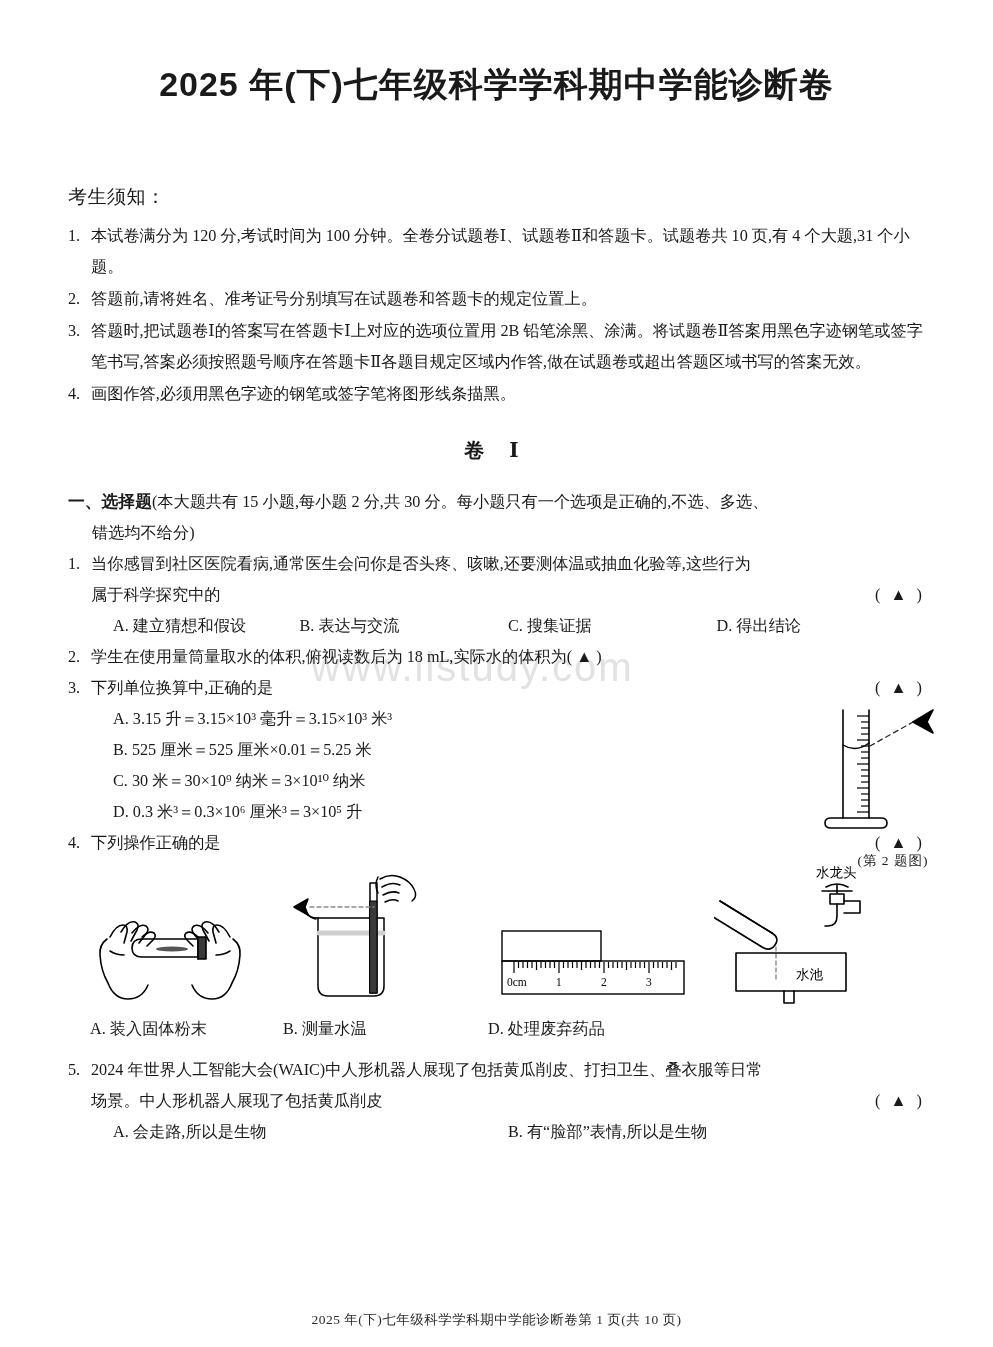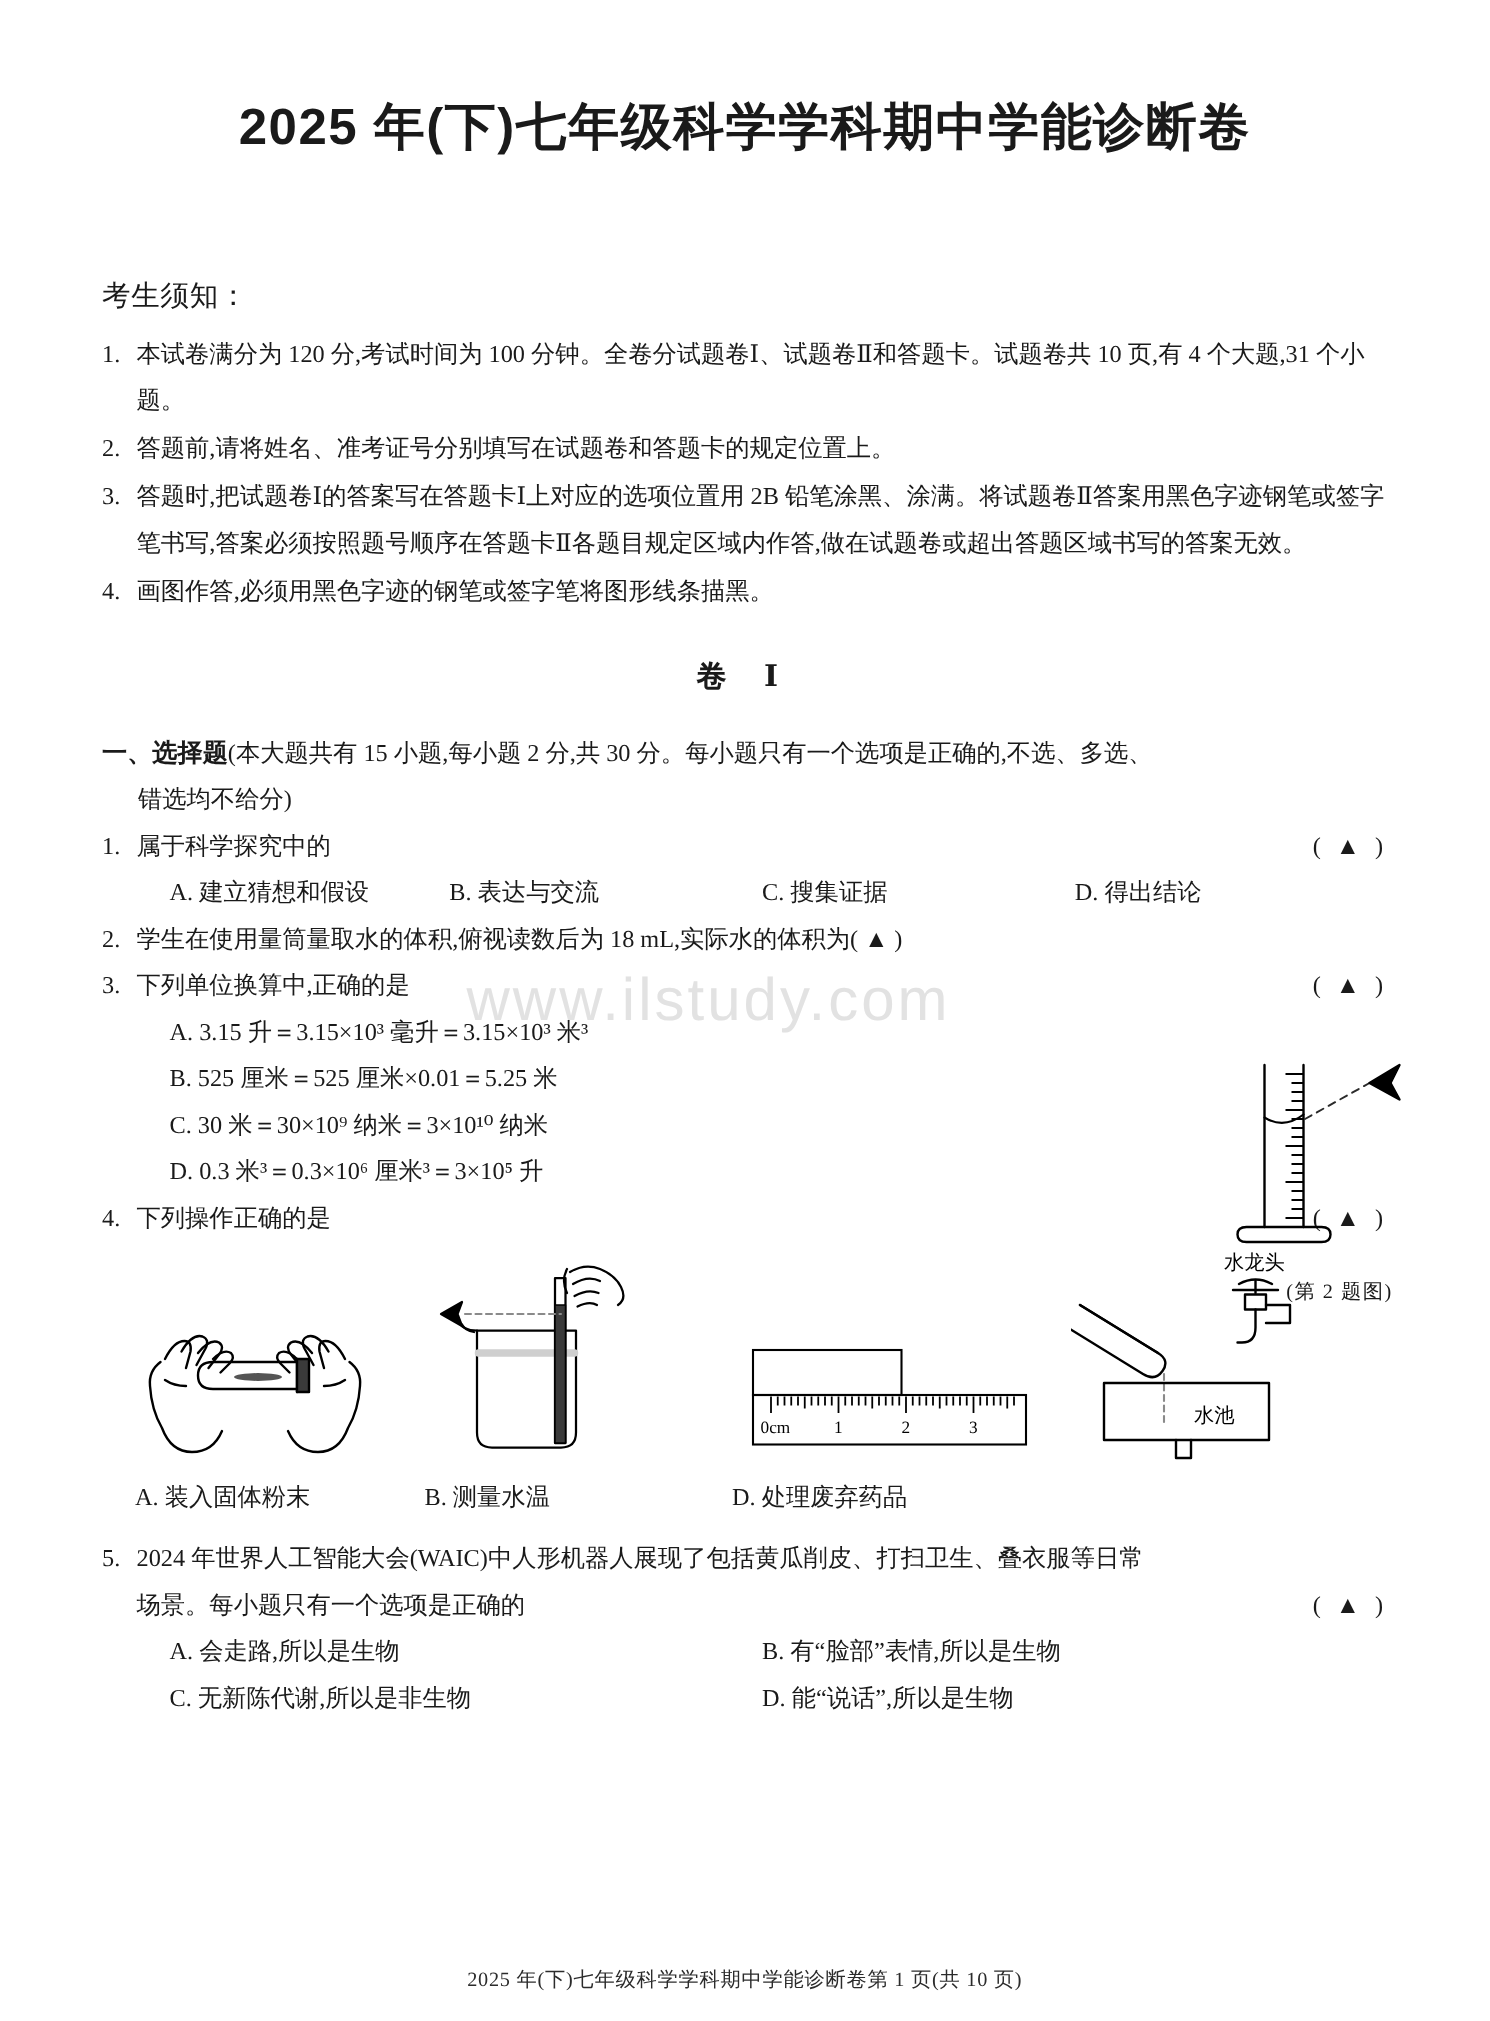--- a/index.html
+++ b/index.html
@@ -194,20 +194,21 @@
     <div class="section-title">卷 Ⅰ</div>
 
     <div class="big-q">
       <span class="label">一、选择题</span><span>(本大题共有 15 小题,每小题 2 分,共 30 分。每小题只有一个选项是正确的,不选、多选、</span>
       <span class="cont">错选均不给分)</span>
     </div>
 
     <div class="q">
       <div class="q-body">
         <span class="q-num">1.</span>
+        <div class="q-line">当你感冒到社区医院看病,通常医生会问你是否头疼、咳嗽,还要测体温或抽血化验等,这些行为</div>
         <div class="q-line">
           <span class="blank">( ▲ )</span>
           <span>属于科学探究中的</span>
         </div>
       </div>
       <div class="opts">
         <div class="opt-row">
           <div class="opt opt-4 opt-indent">A. 建立猜想和假设</div>
           <div class="opt opt-4">B. 表达与交流</div>
           <div class="opt opt-4">C. 搜集证据</div>
@@ -395,31 +396,27 @@
       <div class="lab" style="width:205px;">B. 测量水温</div>
       <div class="lab">D. 处理废弃药品</div>
     </div>
 
     <div class="q" style="margin-top:8px;">
       <div class="q-body">
         <span class="q-num">5.</span>
         <div class="q-line">2024 年世界人工智能大会(WAIC)中人形机器人展现了包括黄瓜削皮、打扫卫生、叠衣服等日常</div>
         <div class="q-line">
           <span class="blank">( ▲ )</span>
-          <span>场景。每小题只有一个选项是正确的</span>
+          <span>场景。中人形机器人展现了包括黄瓜削皮</span>
         </div>
       </div>
       <div class="opts">
         <div class="opt-row">
           <div class="opt opt-2 opt-indent">A. 会走路,所以是生物</div>
           <div class="opt opt-2">B. 有“脸部”表情,所以是生物</div>
-        </div>
-        <div class="opt-row">
-          <div class="opt opt-2 opt-indent">C. 无新陈代谢,所以是非生物</div>
-          <div class="opt opt-2">D. 能“说话”,所以是生物</div>
         </div>
       </div>
     </div>
 
   </div>
 
   <div class="fig-cylinder">
     <svg width="160" height="150" viewBox="0 0 160 150">
       <g fill="none" stroke="#000" stroke-width="1.6" stroke-linecap="round" stroke-linejoin="round">
 

